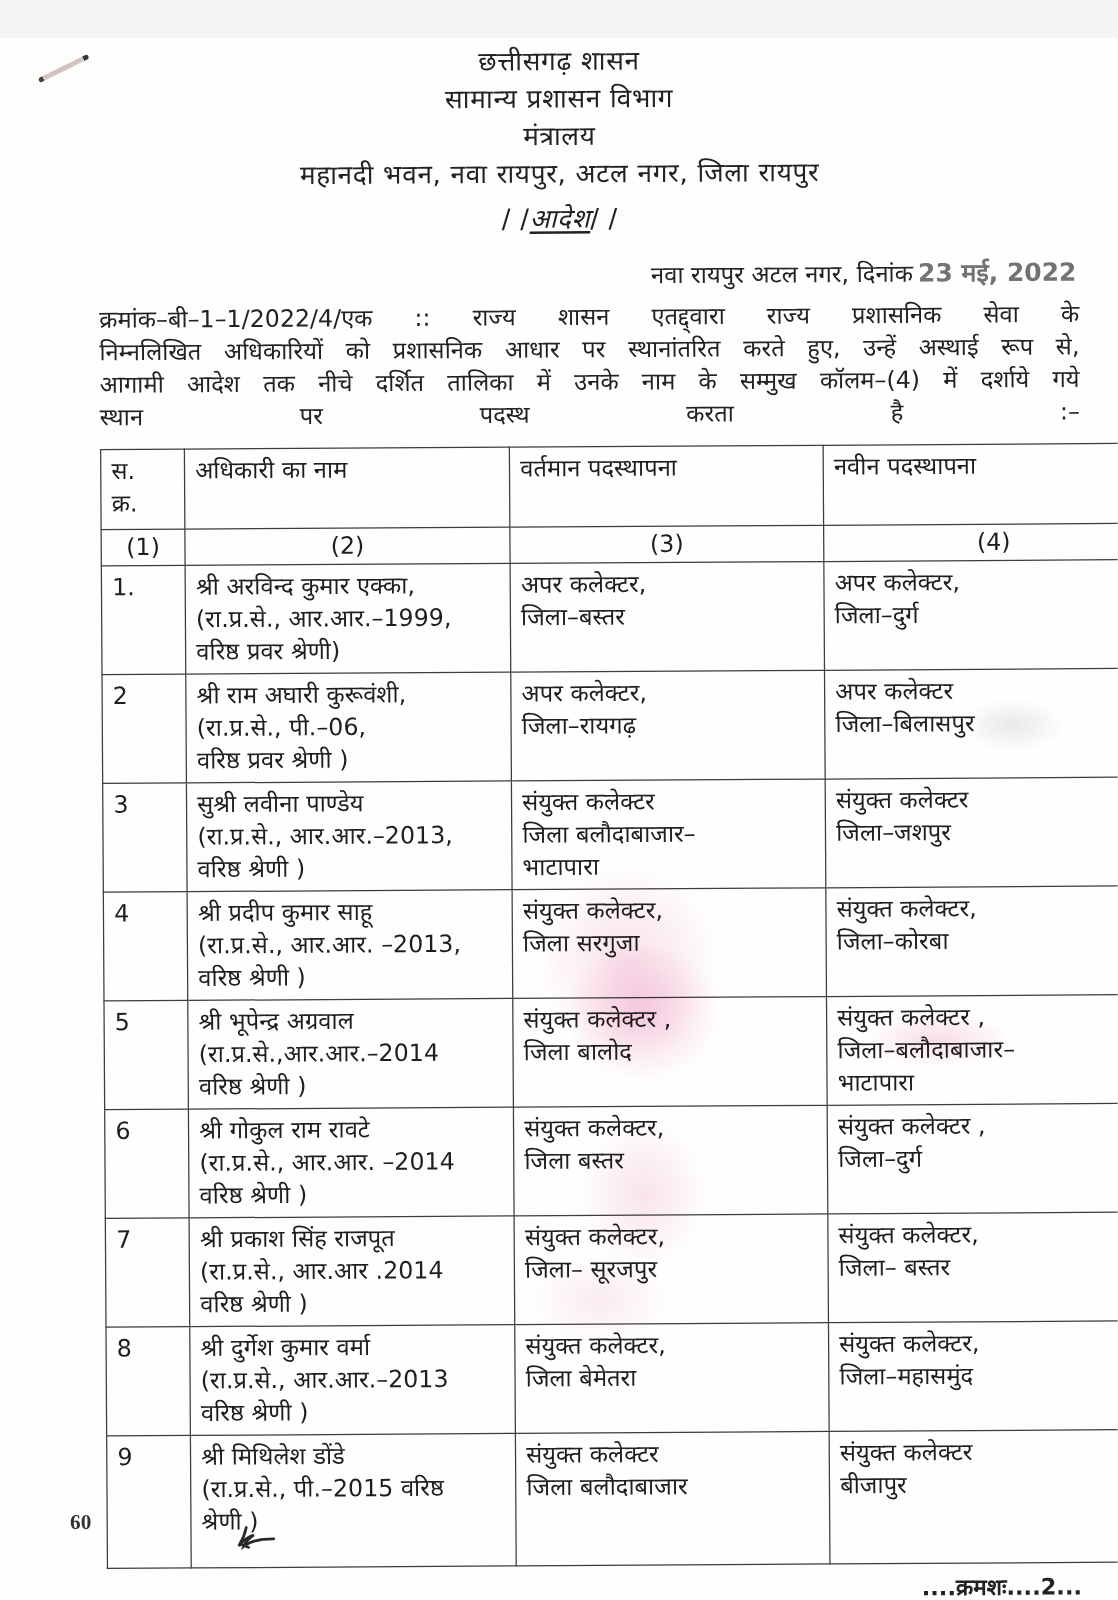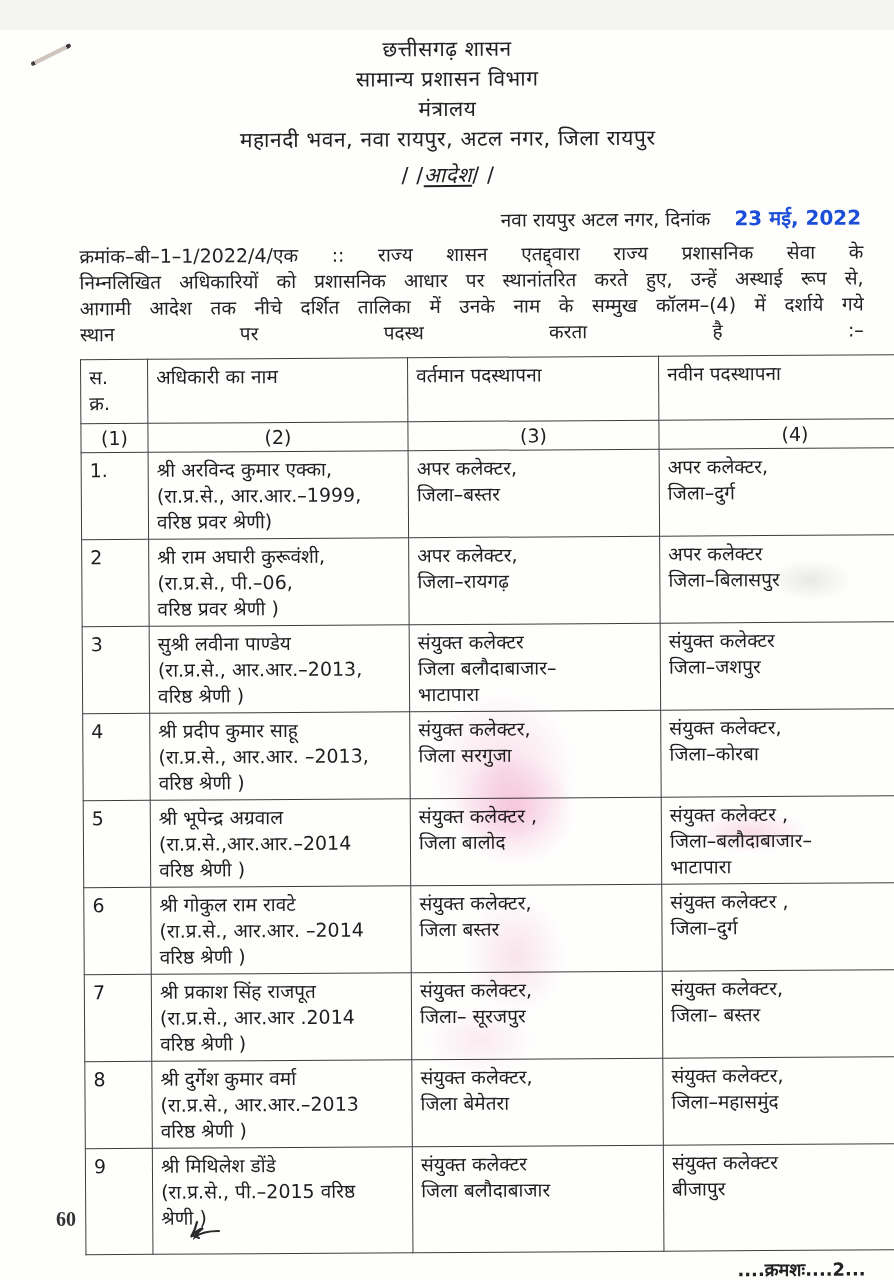--- a/index.html
+++ b/index.html
@@ -18,21 +18,21 @@
     transform:rotate(-26deg);transform-origin:left center;
     background:linear-gradient(90deg,#463f44 0 9%,#cfc5bd 9% 90%,#39333a 90%);}
 
   
   .hdr{text-align:center;padding-top:4px;font-size:21px;line-height:30px;color:#222;}
   .hdr div{letter-spacing:0.5px;}
   .order-line{font-size:21px;margin-top:6px;}
   .order-title{text-decoration:underline;text-underline-offset:3px;font-style:italic;}
 
   .dateline{margin:16px 34px 0 0;text-align:right;font-size:19px;color:#222;}
-  .dateline .dt{font-weight:700;font-size:20px;margin-left:24px;color:#1d4ed8;}
+  .dateline .dt{font-weight:700;font-size:20px;margin-left:4px;color:#737373;}
 
   .bodytext{margin:8px 32px 0 78px;font-size:19px;line-height:26px;color:#222;}
   .jline{text-align:justify;text-align-last:justify;}
   .jline-last{text-align:left;}
 
   
   table.ttable{border-collapse:collapse;margin:12px 0 0 78px;table-layout:fixed;width:784px;
     font-size:19px;line-height:26px;color:#1e1e1e;}
   table.ttable td{border:1.6px solid #3d3d3d;vertical-align:top;padding:4px 8px;white-space:pre-line;}
   td.c1{width:50px;}
@@ -41,21 +41,21 @@
   td.c4{width:255px;padding-left:16px;}
   tr.hrow{height:64px;}
   tr.nrow{height:28px;}
   tr.nrow td{text-align:center;padding:1px 4px;}
   tr.r{height:78px;}
   tr.rshort{height:74px;}
   tr.rtall{height:106px;}
 
   .continuation{margin:6px 36px 0 0;text-align:right;font-size:18px;font-weight:600;color:#222;}
   .pageno{position:absolute;left:56px;top:1208px;font-family:"Liberation Serif","DejaVu Serif",serif;
-    font-weight:700;font-size:20px;color:#333;text-align:right;}
+    font-weight:700;font-size:17px;color:#333;text-align:right;}
   .pen-mark{position:absolute;left:183px;top:1218px;}
 
   
   .stain{position:absolute;pointer-events:none;mix-blend-mode:multiply;z-index:5;}
   .s1{left:428px;top:690px;width:150px;height:160px;background:radial-gradient(ellipse at center,rgba(243,180,210,0.40),rgba(243,180,210,0) 70%);}
   .s2{left:455px;top:755px;width:120px;height:110px;background:radial-gradient(ellipse at center,rgba(242,160,200,0.45),rgba(242,160,200,0) 72%);}
   .s3{left:695px;top:812px;width:110px;height:40px;background:radial-gradient(ellipse at center,rgba(244,180,205,0.45),rgba(244,180,205,0) 75%);}
   .s4{left:465px;top:895px;width:100px;height:120px;background:radial-gradient(ellipse at center,rgba(243,185,210,0.38),rgba(243,185,210,0) 72%);}
   .s5{left:425px;top:1005px;width:110px;height:70px;background:radial-gradient(ellipse at center,rgba(245,195,215,0.32),rgba(245,195,215,0) 72%);}
   .s6{left:770px;top:560px;width:80px;height:40px;background:radial-gradient(ellipse at center,rgba(185,185,185,0.30),rgba(185,185,185,0) 75%);}

